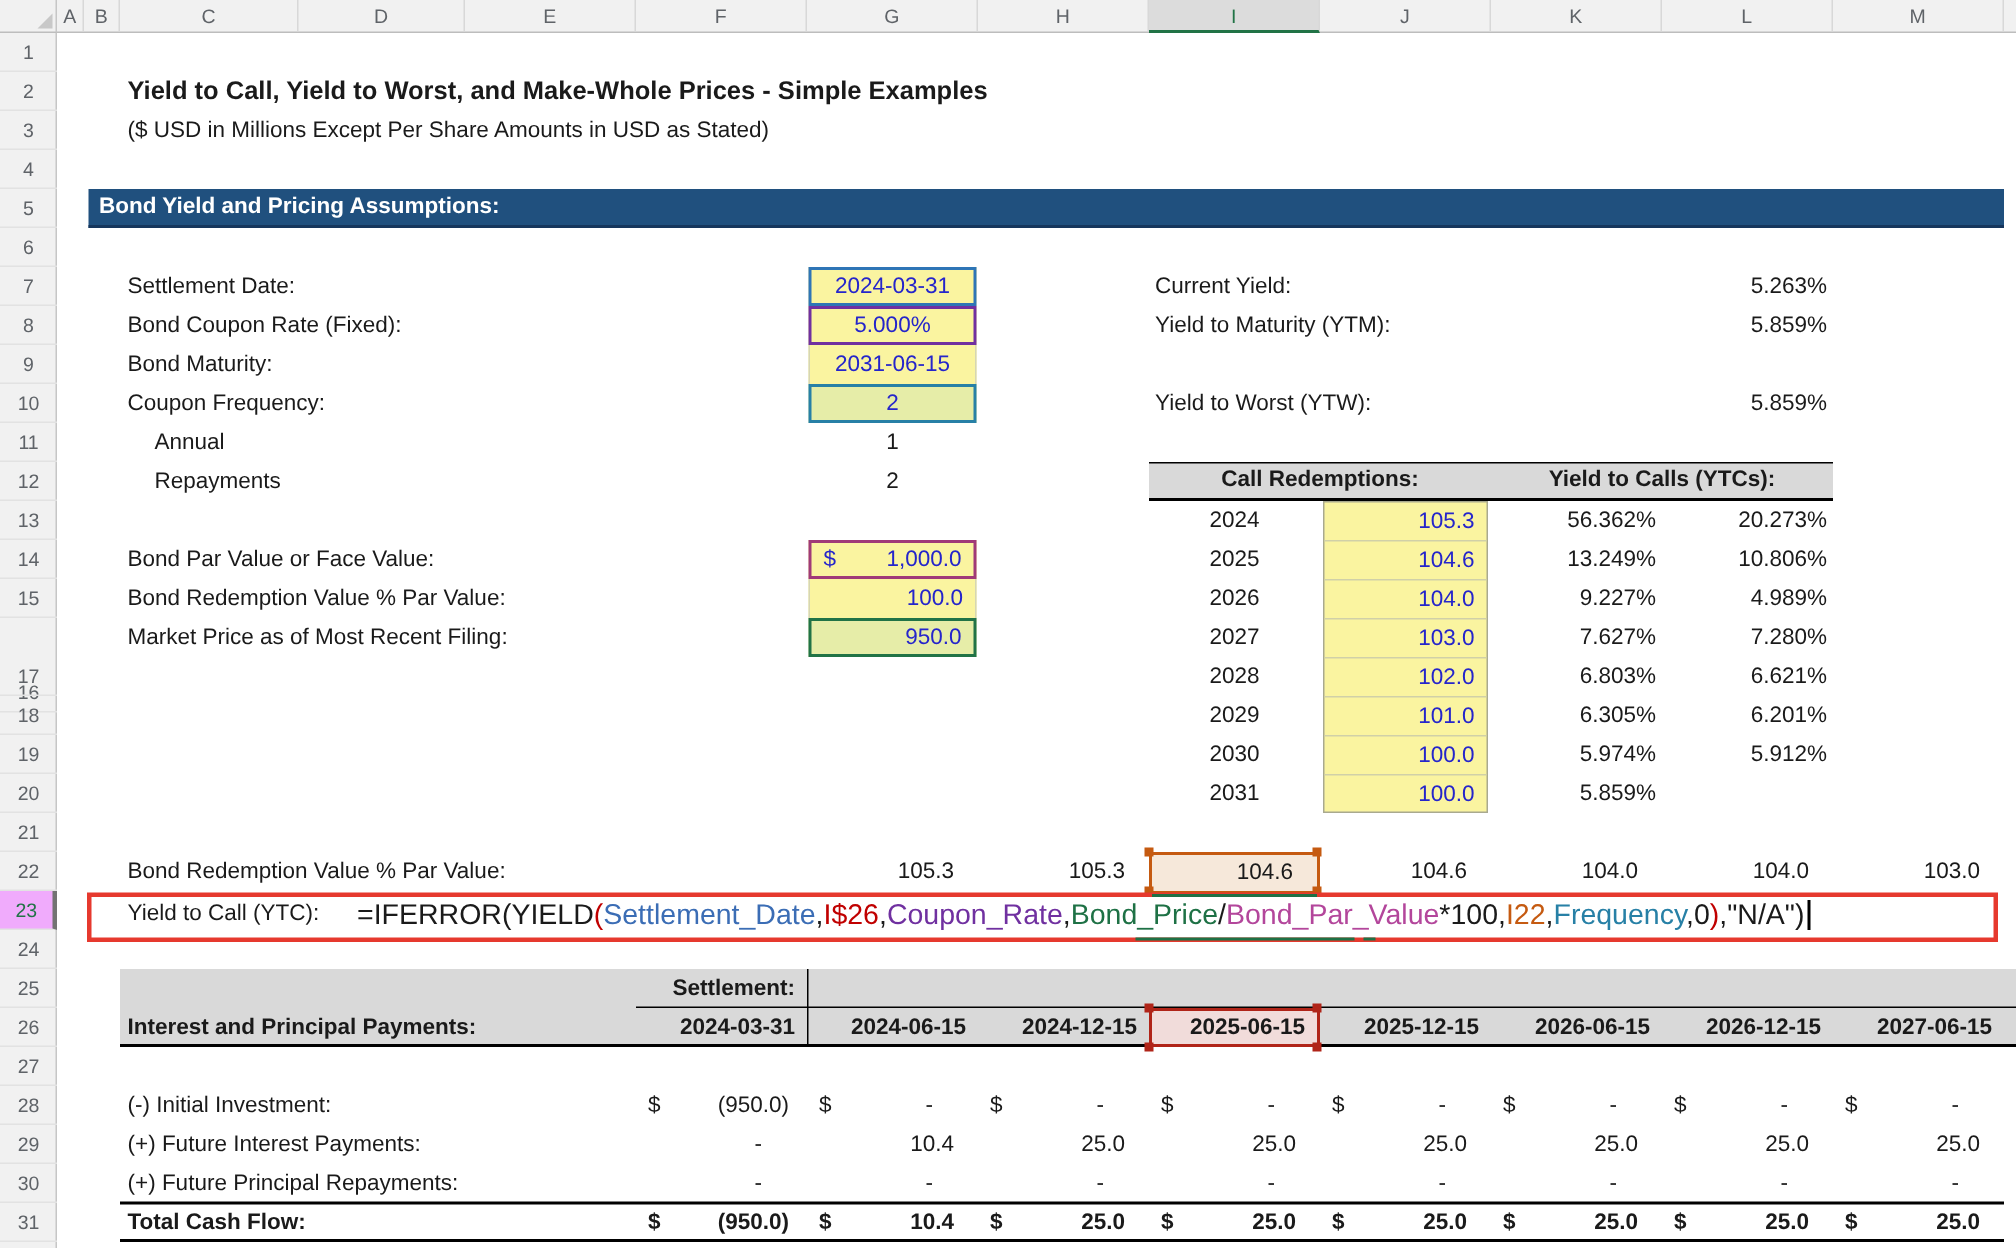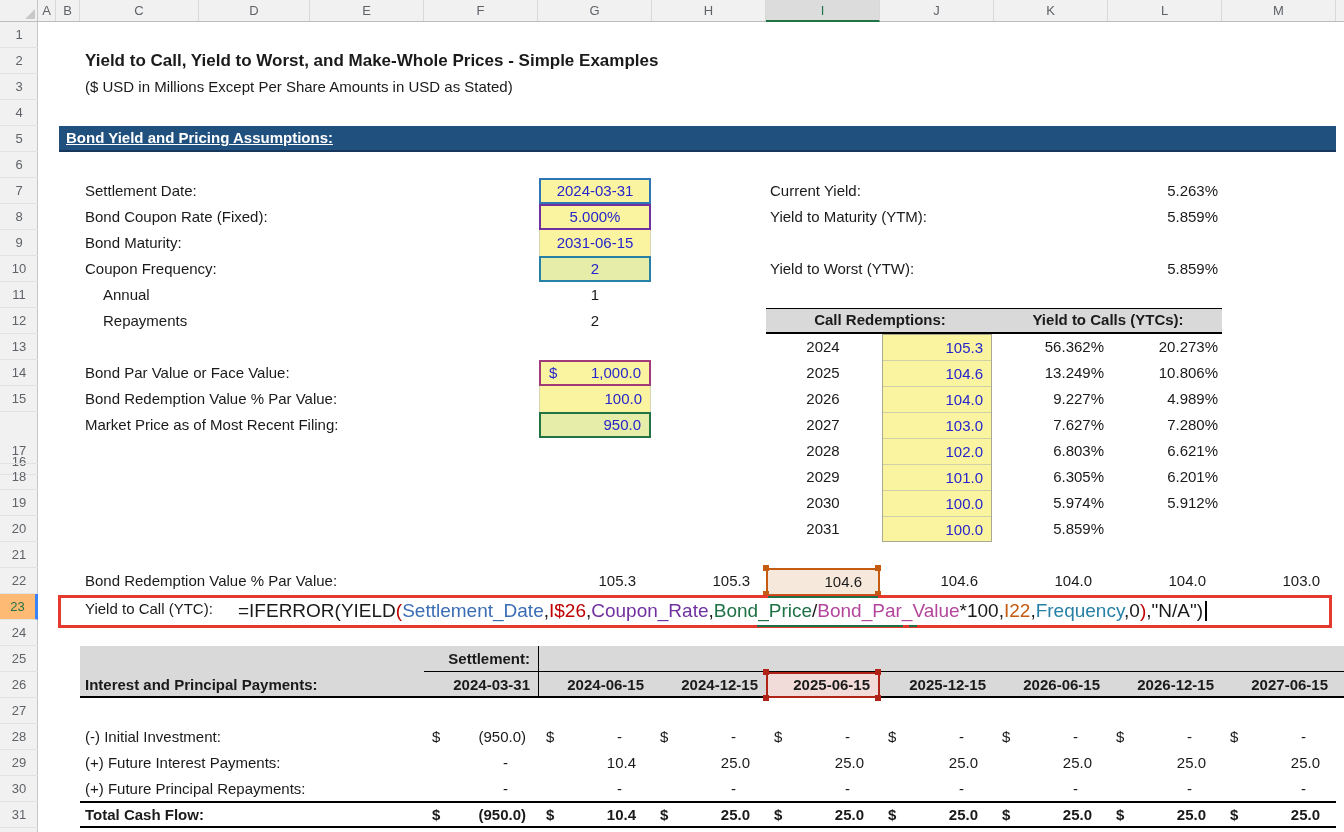--- a/index.html
+++ b/index.html
@@ -12,41 +12,41 @@
     color:#5F6368;border-right:1px solid #D8D8D8;box-sizing:border-box;}
   .colhdr.active{background:#DCDCDC;color:#217346;border-bottom:2px solid #217346;height:22px;}
   #corner{position:absolute;left:0;top:0;width:38px;height:22px;background:#F1F1F1;
     border-right:1px solid #C6C6C6;border-bottom:1px solid #BDBDBD;box-sizing:border-box;z-index:6;}
   #corner:after{content:"";position:absolute;right:2px;bottom:2px;
     border-left:10px solid transparent;border-bottom:10px solid #C8C8C8;}
   #row-headers{position:absolute;left:0;top:22px;width:38px;height:810px;background:#F1F1F1;
     border-right:1px solid #C6C6C6;box-sizing:border-box;z-index:5;}
   .rowhdr{position:absolute;left:0;width:38px;height:26px;line-height:26px;text-align:center;
     font-size:13px;color:#5F6368;border-bottom:1px solid #E2E2E2;box-sizing:border-box;}
-  .rowhdr.active{color:#217346;background:#fdba74;border-right:3px solid #3b82f6;}
+  .rowhdr.active{color:#217346;background:#f0abfc;border-right:3px solid #737373;}
   
   .cell{position:absolute;height:26px;line-height:26px;font-size:15px;white-space:nowrap;box-sizing:border-box;}
   .b{font-weight:bold}.r{text-align:right}.c{text-align:center}
   .pr4{padding-right:4px}.pr8{padding-right:8px}.pr16{padding-right:16px}.pr30{padding-right:30px}
   .acct{display:flex;justify-content:space-between;align-items:center;}
   .dol{padding-left:8px}
   .pv8{padding-right:8px}.pv12{padding-right:12px}.pv16{padding-right:16px}.pv30{padding-right:30px}
   .input{background:#FAF4A0;color:#2525CB;}
   .greenish{background:#E6EDA8;}
   .thin{border-left:1px solid #D6D6B4;border-right:1px solid #D6D6B4;}
   .bx-blue{border:2px solid #2E75B6}
   .bx-purple{border:2px solid #7030A0}
   .bx-teal{border:2px solid #2780A6}
   .bx-maroon{border:2px solid #A03A78}
   .bx-green{border:2px solid #217346}
   .line{position:absolute;background:#000;}
   .grayband{position:absolute;background:#D9D9D9;}
   #banner{position:absolute;left:59px;top:126px;width:1277px;height:26px;background:#20507E;
     border-bottom:2px solid #16365C;box-sizing:border-box;color:#fff;font-weight:bold;font-size:15px;
-    line-height:24px;padding-left:7px;text-decoration:underline;}
+    line-height:24px;padding-left:7px;}
   
   #yellow-block{position:absolute;left:882px;top:334px;width:110px;height:208px;
     background:#FAF4A0;border:1px solid #A9A98F;box-sizing:border-box;}
   .ycell{height:26px;line-height:25px;font-size:15px;color:#2525CB;text-align:right;
     padding-right:8px;border-bottom:1px solid #D0D0A8;box-sizing:border-box;}
   .ycell:last-child{border-bottom:none;}
   
   #i22-box{position:absolute;left:766px;top:568px;width:114px;height:28px;border:2px solid #C55A11;
     background:#F6E8DA;box-sizing:border-box;z-index:8;}
   #i22-box .v{display:block;line-height:24px;font-size:15px;text-align:right;padding-right:16px;}

